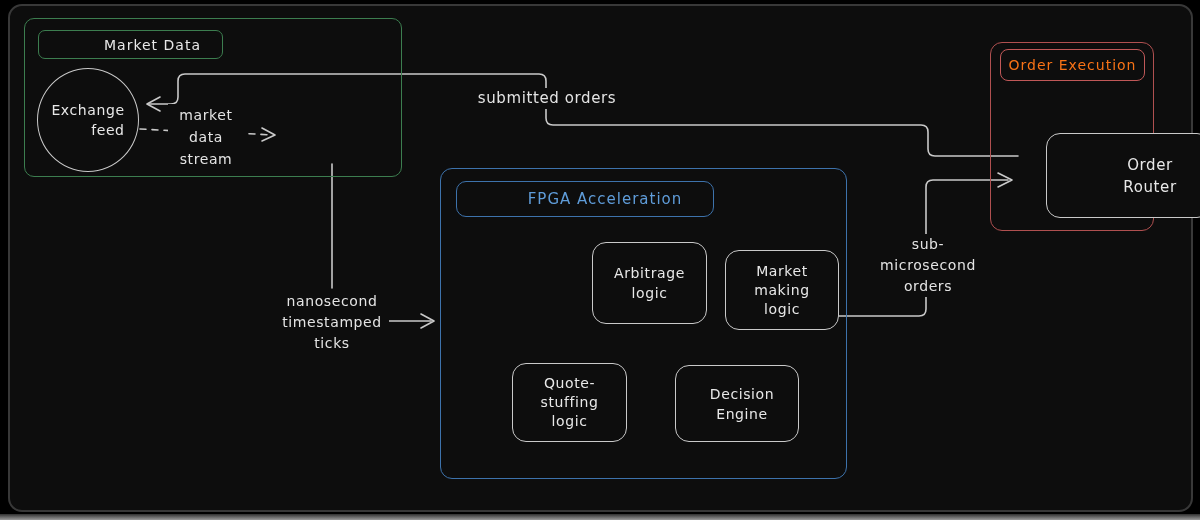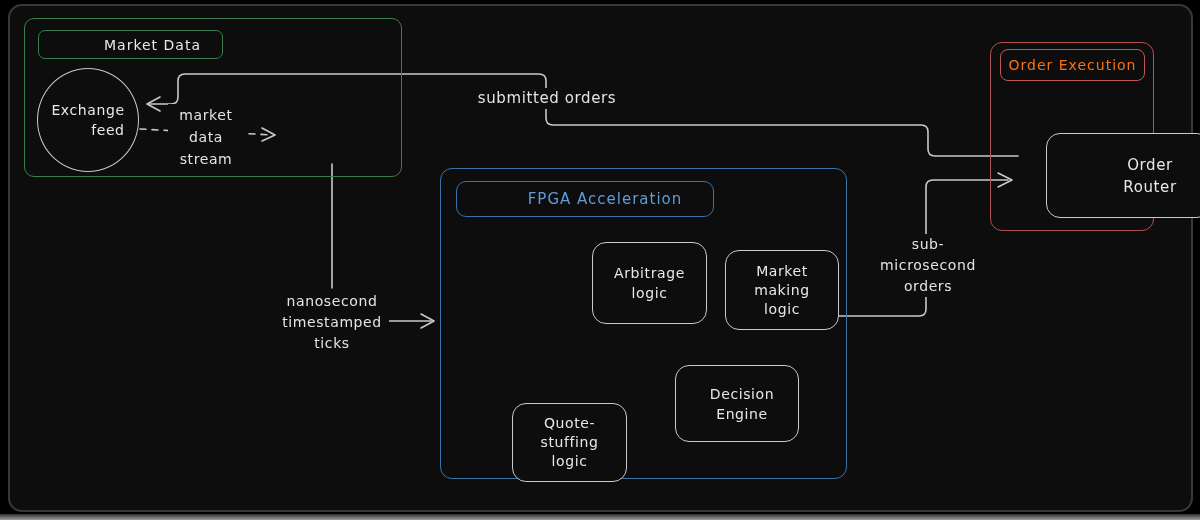--- a/index.html
+++ b/index.html
@@ -75,21 +75,21 @@
 
 
   <div class="group blue" style="left:440px;top:168px;width:405px;height:309px;"></div>
   <div class="grouplabel" style="left:456px;top:181px;width:216px;height:34px;border-radius:10px;border-color:#3d72ab;color:#5f9cd9;font-size:15px;padding-left:40px;">FPGA Acceleration</div>
 
   <div class="node" style="left:592px;top:234px;width:113px;height:80px;margin-top:8px;">Arbitrage
 logic</div>
   <div class="node" style="left:725px;top:250px;width:112px;height:78px;line-height:19px;">Market
 making
 logic</div>
-  <div class="node" style="left:512px;top:363px;width:113px;height:77px;line-height:19px;margin-top:40px;">Quote-
+  <div class="node" style="left:512px;top:363px;width:113px;height:77px;line-height:19px;">Quote-
 stuffing
 logic</div>
   <div class="node" style="left:675px;top:365px;width:112px;height:75px;padding-left:10px;">Decision
 Engine</div>
 
   <div class="group red" style="left:990px;top:42px;width:162px;height:187px;"></div>
   <div class="grouplabel" style="left:1000px;top:49px;width:143px;height:30px;border-radius:8px;border-color:#c05858;color:#f97316;font-size:14px;">Order Execution</div>
 
   <div class="node" style="left:1046px;top:133px;width:120px;height:83px;font-size:15px;line-height:22px;padding-left:43px;">Order
 Router</div>

